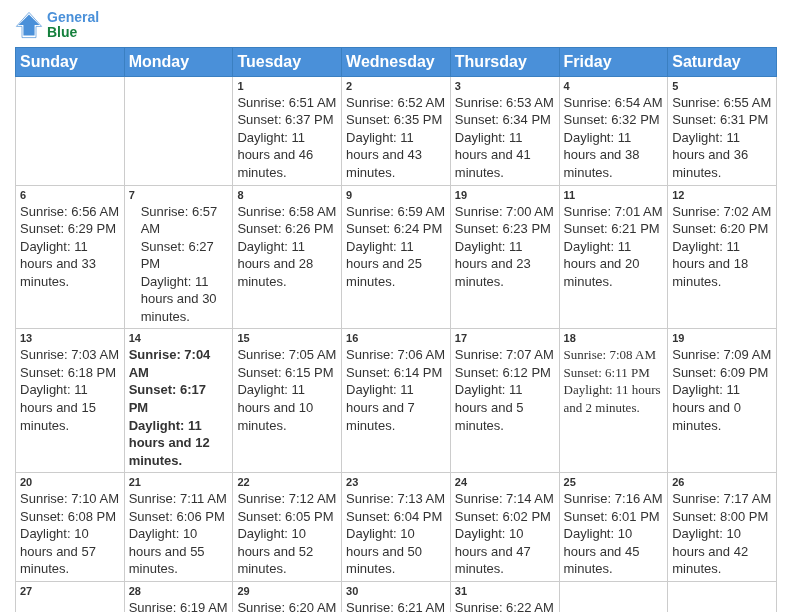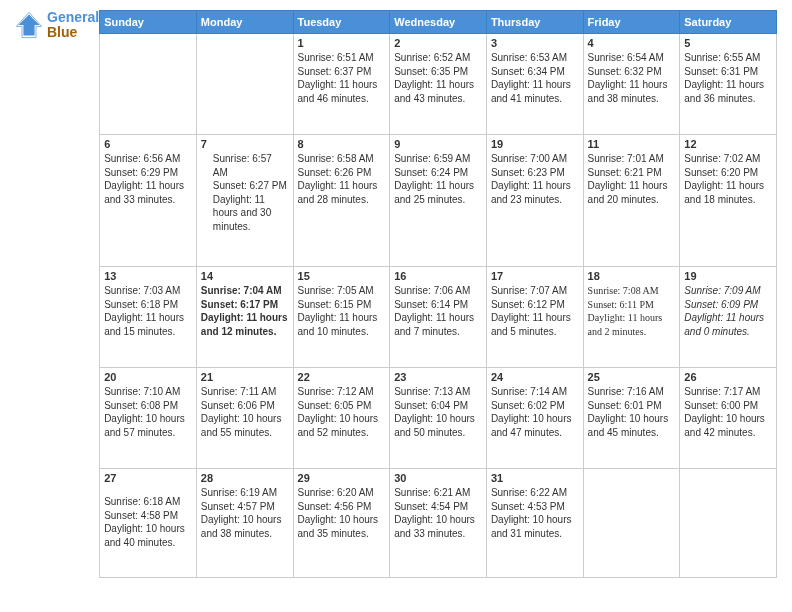--- a/index.html
+++ b/index.html
@@ -8,20 +8,21 @@
       height: 612px;
       font-family: Arial, sans-serif;
       background: #fff;
       overflow: hidden;
     }
     .page {
       width: 792px;
       height: 588px;
       padding: 10px 15px;
       display: flex;
+      flex-direction: column;
     }
     .header {
       display: flex;
       justify-content: space-between;
       align-items: flex-start;
       margin-bottom: 6px;
     }
     .logo {
       display: flex;
       align-items: center;
@@ -56,21 +57,21 @@
     .calendar {
       flex: 1;
       border: 1px solid #ccc;
       border-collapse: collapse;
       width: 100%;
       table-layout: fixed;
     }
     .calendar th {
       background: #4a90d9;
       color: #fff;
-      font-size: 11px;
+      font-size: 16px;
       font-weight: bold;
       padding: 5px 4px;
       text-align: left;
       border: 1px solid #3a7fc1;
     }
     .calendar td {
       border: 1px solid #ccc;
       vertical-align: top;
       padding: 3px 4px;
       font-size: 9.5px;
@@ -85,21 +86,21 @@
       background: #fff;
     }
     .day-number {
       font-size: 11px;
       font-weight: bold;
       display: block;
       margin-bottom: 2px;
     }
     .day-info {
       line-height: 1.35;
-      font-size: 10px;
+      font-size: 13px;
       color: #333;
     }
     .calendar tbody tr td {
       background: #fff;
     }
     .calendar tbody tr:nth-child(odd) td {
       background: #fff;
     }
   </style>
 </head>
@@ -107,21 +108,21 @@
 
 <div class="page">
   <div class="header">
     <div class="logo">
       <svg class="logo-icon" viewBox="0 0 40 40">
         <polygon points="20,5 35,20 28,20 28,35 12,35 12,20 5,20" fill="#4a90d9"></polygon>
         <polygon points="20,2 38,22 30,22 30,38 10,38 10,22 2,22" fill="none" stroke="#4a90d9" stroke-width="1"></polygon>
       </svg>
       <div class="logo-text">
         <div><span>General</span></div>
-        <div style="color:#a16207;">Blue</div>
+        <div style="color:#15803d;">Blue</div>
       </div>
     </div>
     <div class="title-block">
       <div class="main-title"></div>
       <div class="subtitle"></div>
     </div>
   </div>
 
   <table class="calendar">
     <thead>
@@ -246,21 +247,21 @@
 Daylight: 11 hours and 5 minutes.</div>
           </td>
           <td>
             <span class="day-number">18</span>
             <div class="day-info" style="white-space: pre-wrap; font-family: Liberation Serif, serif;">Sunrise: 7:08 AM
 Sunset: 6:11 PM
 Daylight: 11 hours and 2 minutes.</div>
           </td>
           <td>
             <span class="day-number">19</span>
-            <div class="day-info" style="white-space: pre-wrap; font-style: italic;">Sunrise: 7:09 AM
+            <div class="day-info" style="white-space: pre-wrap;">Sunrise: 7:09 AM
 Sunset: 6:09 PM
 Daylight: 11 hours and 0 minutes.</div>
           </td>
         </tr>
         <tr>
           <td>
             <span class="day-number">20</span>
             <div class="day-info" style="white-space: pre-wrap;">Sunrise: 7:10 AM
 Sunset: 6:08 PM
 Daylight: 10 hours and 57 minutes.</div>
@@ -291,21 +292,21 @@
           </td>
           <td>
             <span class="day-number">25</span>
             <div class="day-info" style="white-space: pre-wrap;">Sunrise: 7:16 AM
 Sunset: 6:01 PM
 Daylight: 10 hours and 45 minutes.</div>
           </td>
           <td>
             <span class="day-number">26</span>
             <div class="day-info" style="white-space: pre-wrap;">Sunrise: 7:17 AM
-Sunset: 6:00 PM
+Sunset: 8:00 PM
 Daylight: 10 hours and 42 minutes.</div>
           </td>
         </tr>
         <tr>
           <td>
             <span class="day-number">27</span>
             <div class="day-info" style="white-space: pre-wrap; margin-top: 11px;">Sunrise: 6:18 AM
 Sunset: 4:58 PM
 Daylight: 10 hours and 40 minutes.</div>
           </td>

